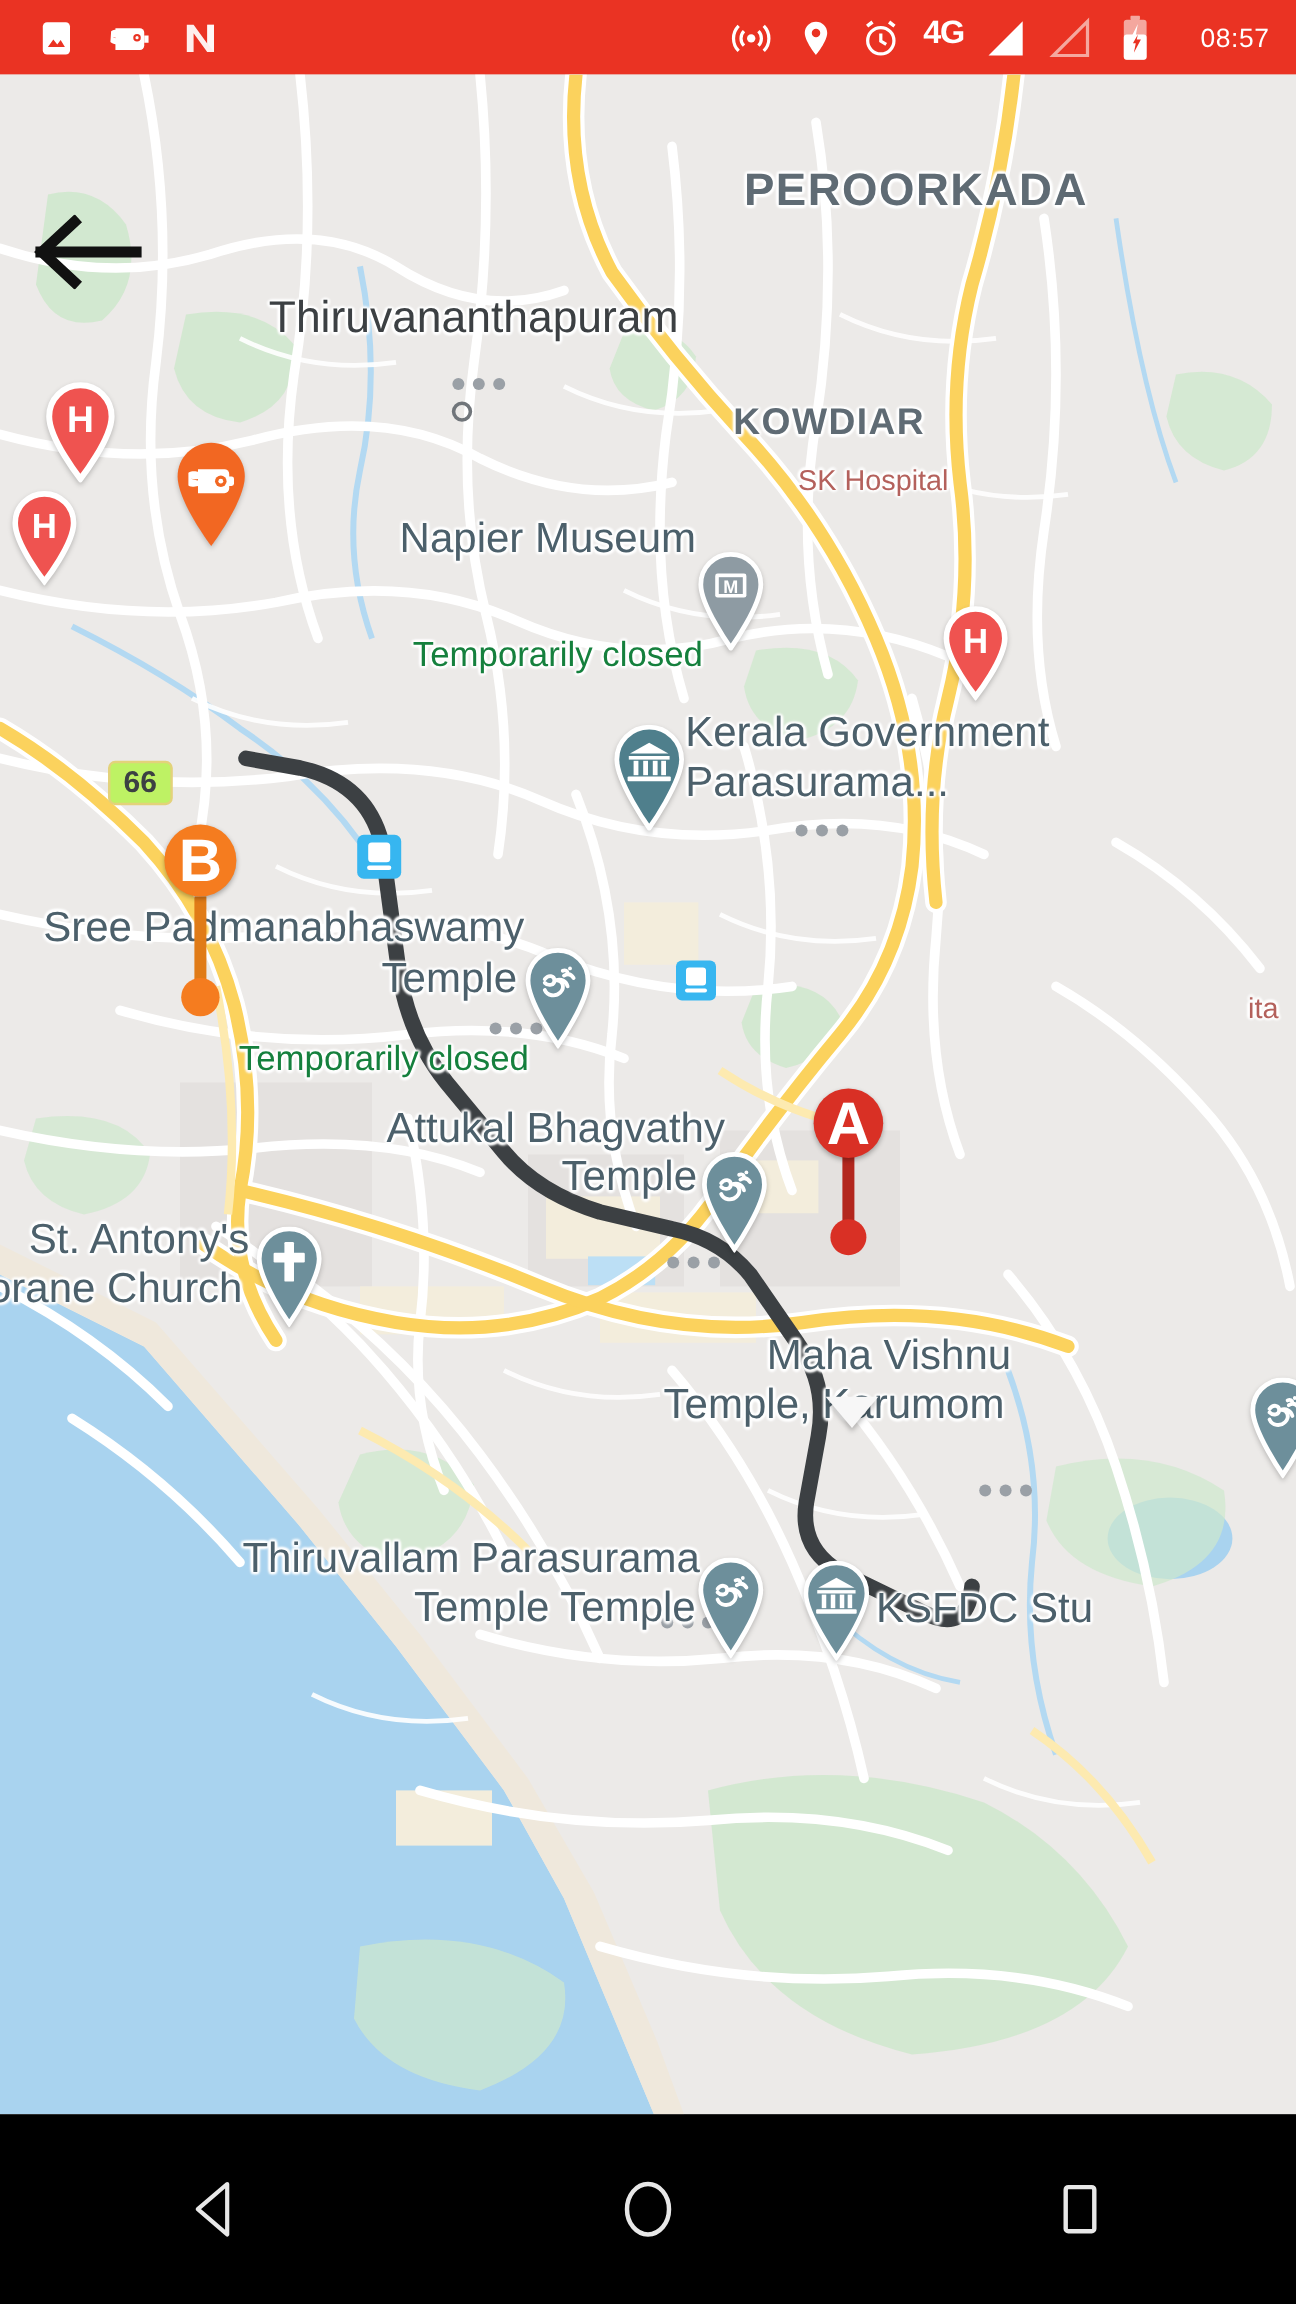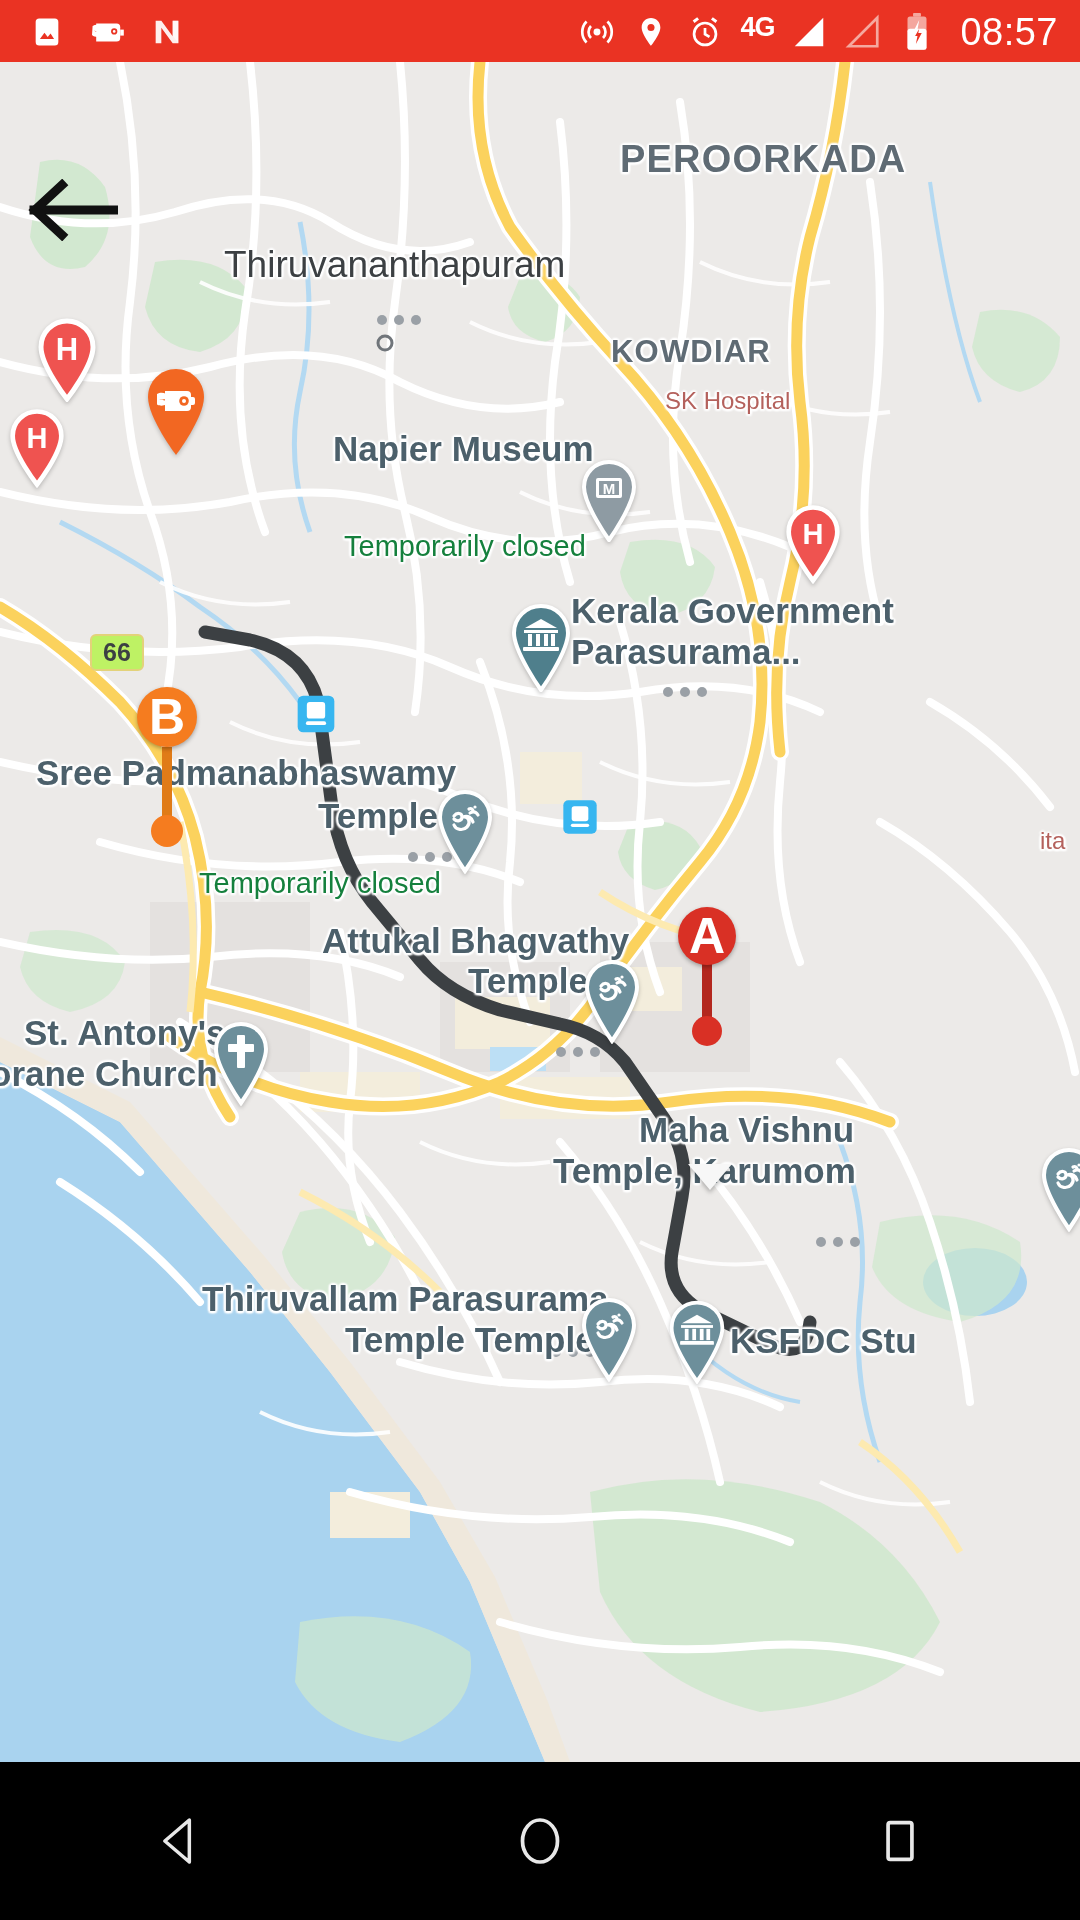--- a/index.html
+++ b/index.html
@@ -16,38 +16,38 @@
     position:absolute; left:0; top:0; width:1080px; height:64px;
     background:#ea3323; display:flex; align-items:center;
     padding:0 22px 0 28px;
   }
   .sb-left{ display:flex; align-items:center; gap:22px; }
   .sb-right{ margin-left:auto; display:flex; align-items:center; gap:16px; }
   .sb-ico{ width:38px; height:38px; display:flex; align-items:center; justify-content:center; }
   .sb-ico svg{ display:block; }
   .sb-4g{ color:#fff; font-size:27px; font-weight:bold; letter-spacing:-1px; line-height:1;
           position:relative; top:-5px; }
-  .sb-time{ color:#fff; font-size:38px; font-weight:normal; letter-spacing:0.5px; margin-left:8px; }
+  .sb-time{ color:#fff; font-size:22px; font-weight:normal; letter-spacing:0.5px; margin-left:19px; }
 
   
   #map{
     position:absolute; left:0; top:62px; width:1080px; height:1700px;
     background:#e9e6e4; overflow:hidden;
   }
   #mapsvg{ position:absolute; left:0; top:0; }
 
   
   .lbl{
     position:absolute; white-space:pre; pointer-events:none;
     text-shadow: 2px 0 2px #fff,-2px 0 2px #fff,0 2px 2px #fff,0 -2px 2px #fff,
                  1.5px 1.5px 2px #fff,-1.5px -1.5px 2px #fff,1.5px -1.5px 2px #fff,-1.5px 1.5px 2px #fff;
   }
   .lbl-city{ font-size:37px; color:#3c4043; }
   .lbl-hood{ font-size:31px; font-weight:bold; color:#5f6b74; letter-spacing:1.2px; }
-  .lbl-poi{ font-size:35px; color:#4c606b; line-height:1.18;font-weight:bold; }
+  .lbl-poi{ font-size:35px; color:#4c606b; line-height:1.18; }
   .lbl-poi-red{ font-size:24px; color:#b4615c; line-height:1.18; }
   .lbl-closed{ font-size:29px; color:#15803d; }
   .lbl-hwy{
     position:absolute; background:#bef264; border:2px solid #e3d27a; border-radius:6px;
     color:#3c4043; font-size:25px; font-weight:bold; padding:2px 11px;
   }
 
   
   .pin{ position:absolute; }
   .pin svg{ display:block; filter:drop-shadow(0 2px 2px rgba(0,0,0,.22)); }

